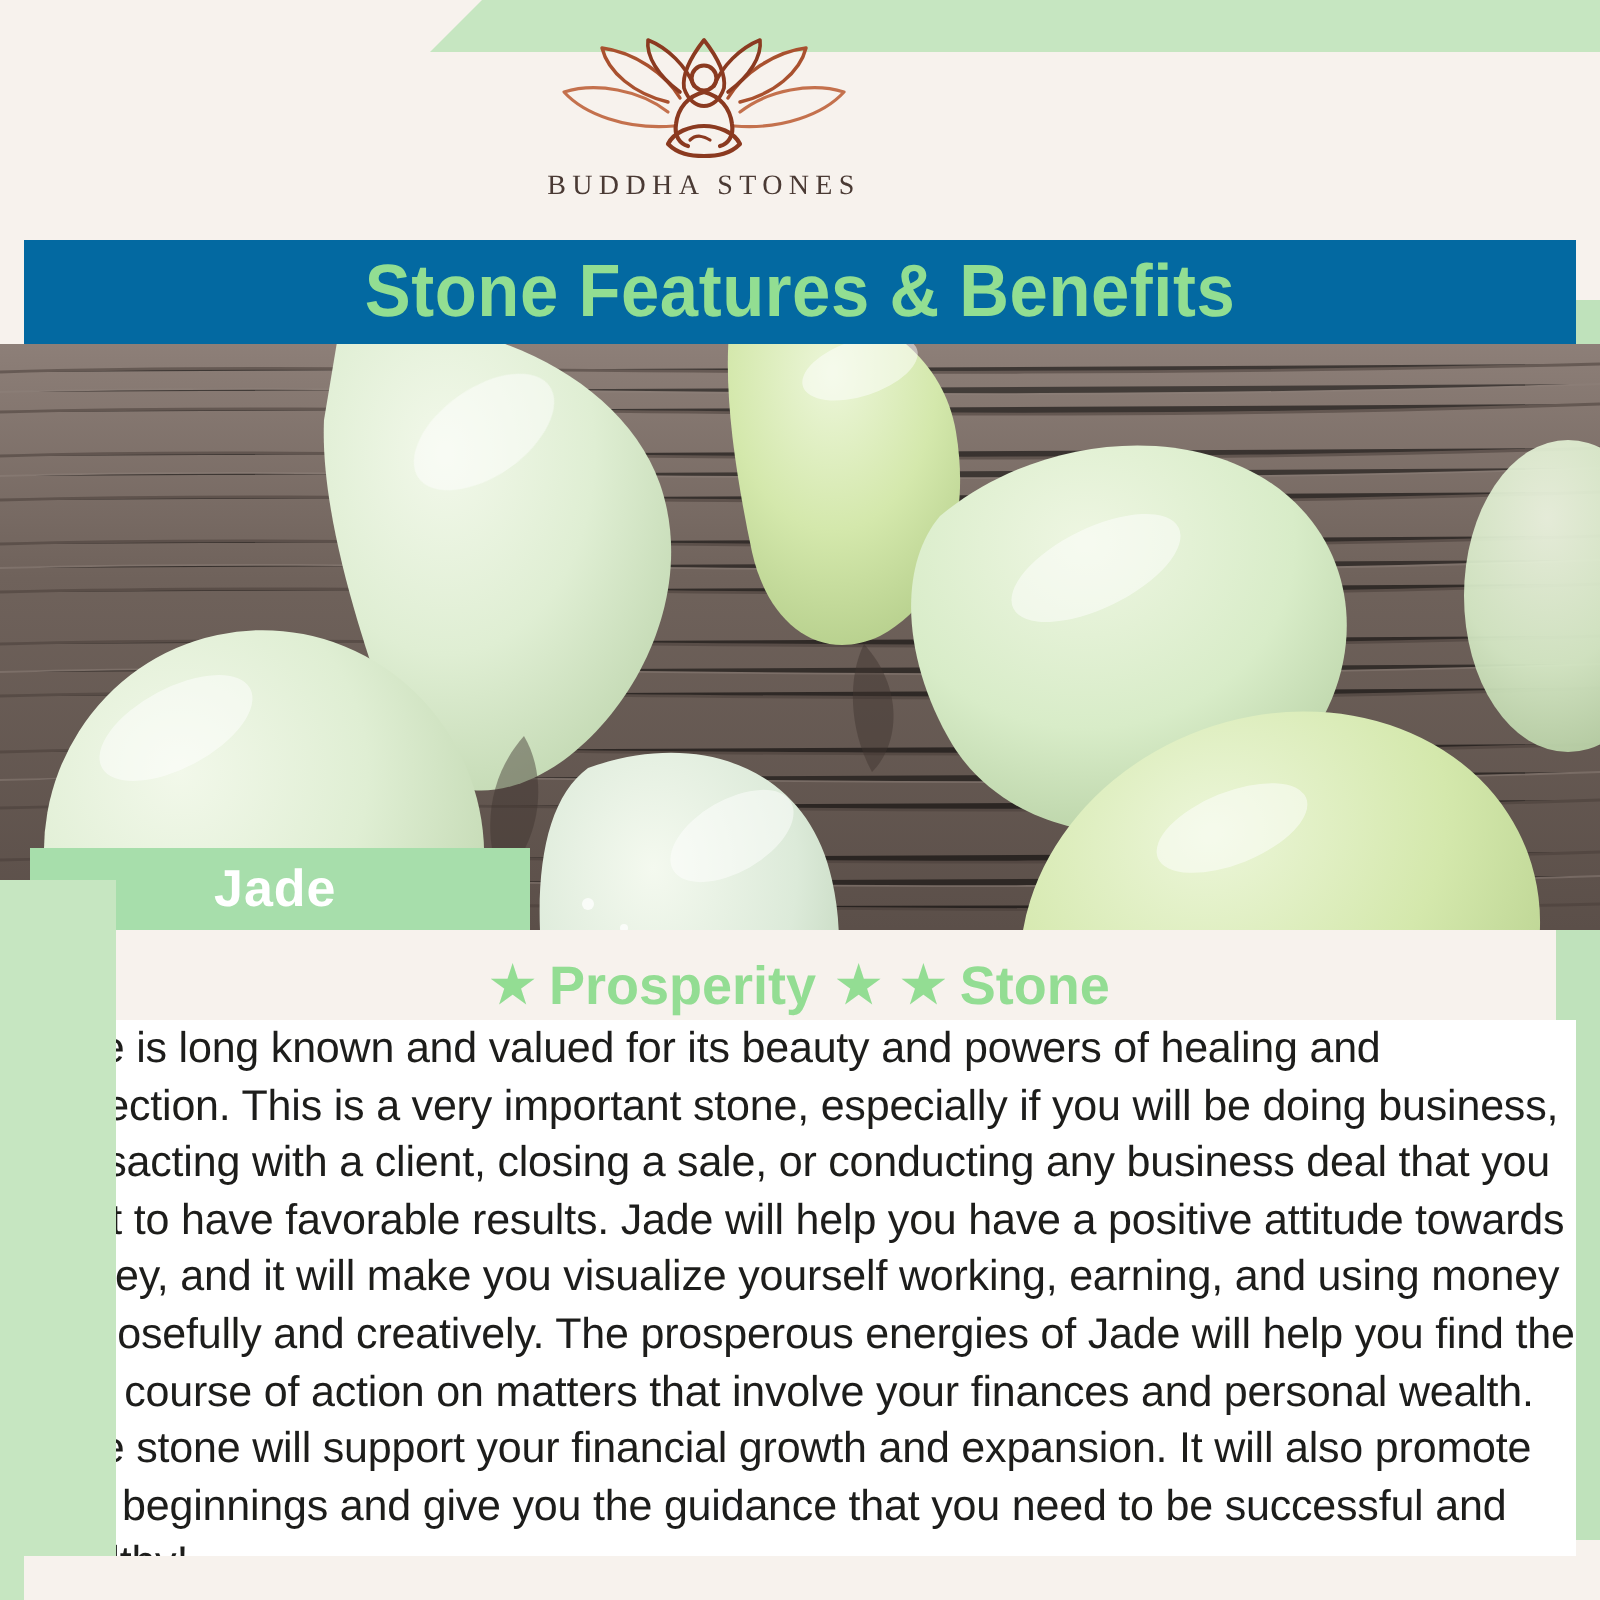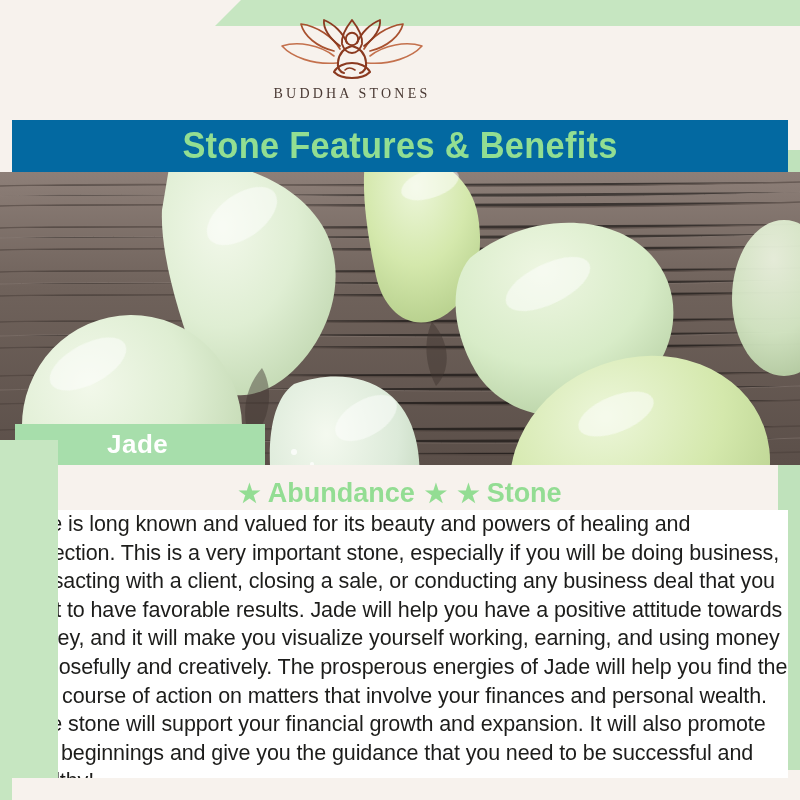--- a/index.html
+++ b/index.html
@@ -236,21 +236,21 @@
 
   </div>
 
   <div class="jade-strip">
     <span class="jade-label">Jade</span>
   </div>
 
   <div class="benefits">
     <span class="benefit">
       <span class="star">★</span>
-      <span>Abundance</span>
+      <span>Prosperity</span>
     </span>
     <span class="benefit">
       <span class="star">★</span>
     </span>
     <span class="benefit">
       <span class="star">★</span>
       <span>Stone</span>
     </span>
   </div>
 

